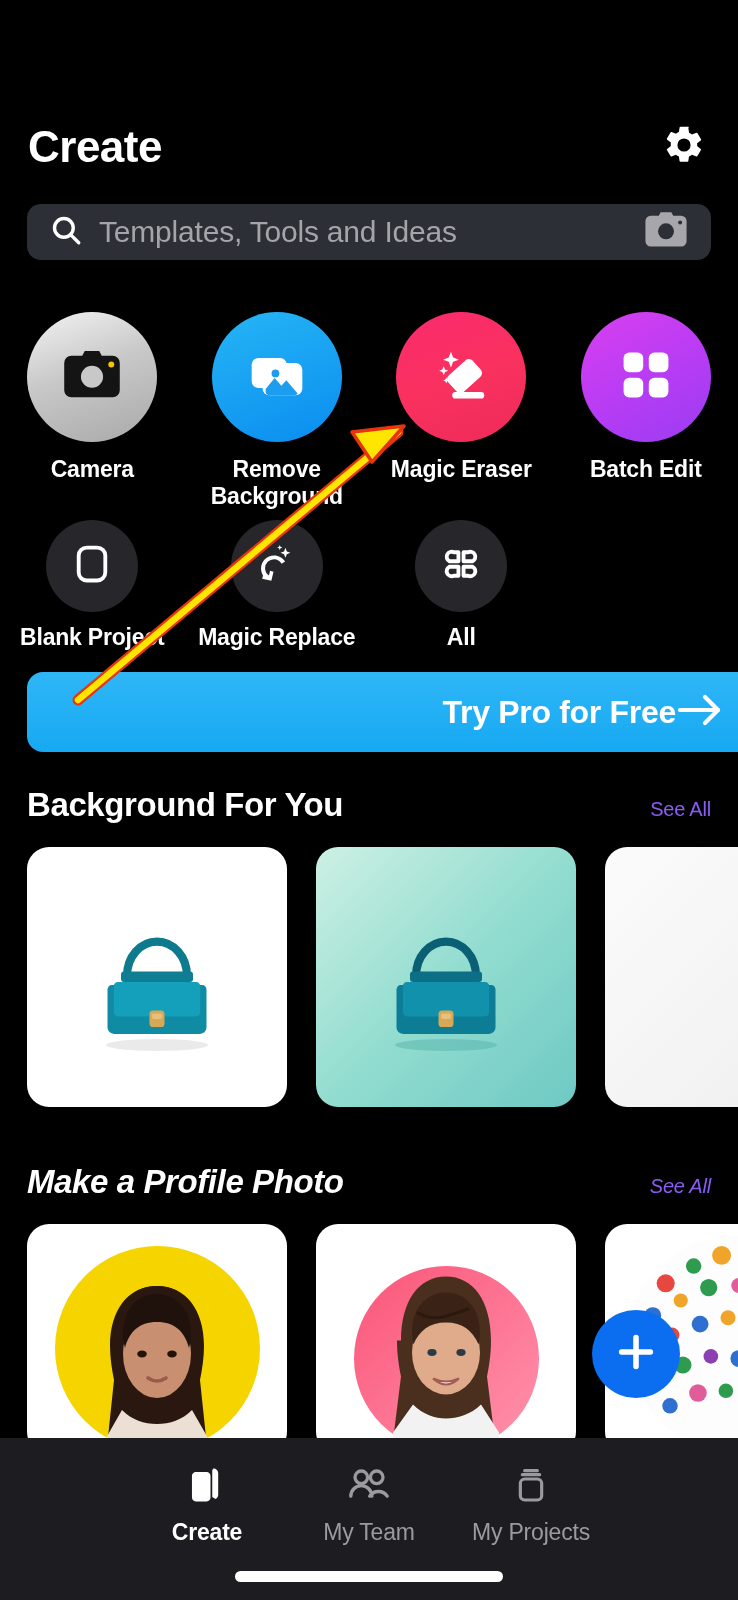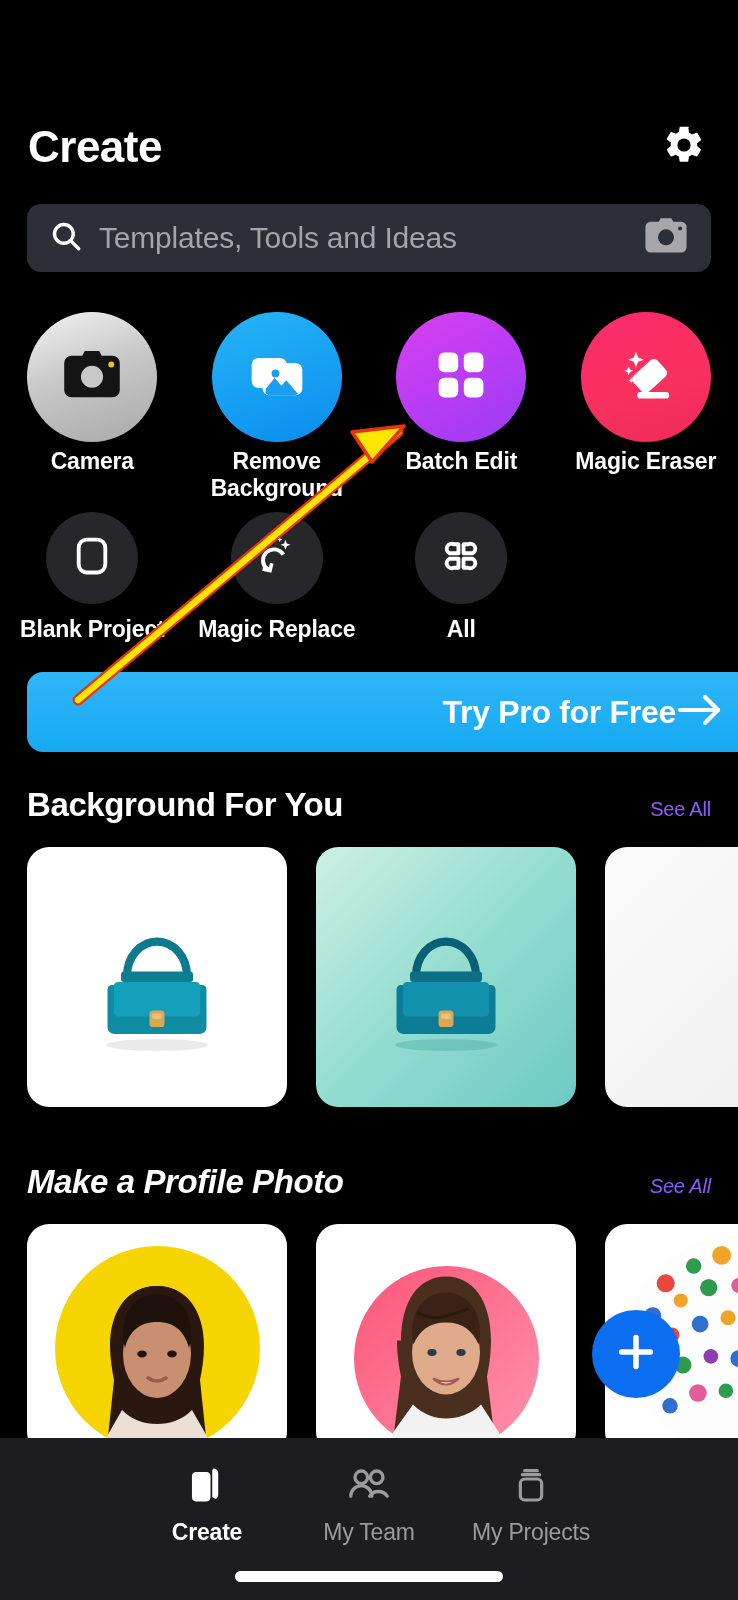--- a/index.html
+++ b/index.html
@@ -17,41 +17,41 @@
     display:flex; align-items:center; justify-content:space-between;
     padding:0 28px;
   }
   .page-title {
     color:#fff; font-size:44px; font-weight:bold; letter-spacing:-0.5px;
   }
   .gear-btn { width:52px; height:52px; display:flex; align-items:center; justify-content:center; }
 
   
   .search-bar {
-    position:absolute; top:204px; left:27px; width:684px; height:68px;
+    position:absolute; top:204px; left:27px; width:684px; height:56px;
     background:#2c2f35; border-radius:14px;
     display:flex; align-items:center; padding:0 22px; gap:16px;
   }
   .search-input-text {
     flex:1; color:#a4a4a9; font-size:30px; letter-spacing:-0.2px;
   }
 
   
   .tools { position:absolute; top:312px; left:0; width:738px; }
   .tool-row { display:flex; }
   .tool-row.row2 { margin-top:10px; }
   .tool { width:25%; display:flex; flex-direction:column; align-items:center; }
   .tool-circle {
     width:130px; height:130px; border-radius:50%;
     display:flex; align-items:center; justify-content:center;
     position:relative;
   }
   .tool-row.row2 .tool-circle { width:92px; height:92px; background:#26262b; }
   .tool-label {
-    margin-top:6px; color:#fff; font-size:23px; font-weight:bold;
+    margin-top:14px; color:#fff; font-size:23px; font-weight:bold;
     text-align:center; line-height:1.18; letter-spacing:-0.2px;
   }
   .tool-row.row2 .tool-label { margin-top:12px; }
 
   .c-camera { background:linear-gradient(160deg,#f3f3f3 0%,#c8c8c8 45%,#a9a9a9 100%); }
   .c-removebg { background:linear-gradient(160deg,#26b5f5 0%,#0a8df0 100%); }
   .c-batch { background:linear-gradient(150deg,#d93ff0 0%,#b63cf4 55%,#9a3df2 100%); }
   .c-eraser { background:linear-gradient(160deg,#fb2a6e 0%,#f9315f 50%,#ef2b59 100%); }
 
   
@@ -187,48 +187,48 @@
               <rect x="6.4" y="7.4" width="15.4" height="12.4" rx="2.6"></rect>
               <path d="M7.6 17.4l3.5-4.2 2.6 3 1.9-2.2 4.4 5.2c-.3.4-.8.6-1.3.6H9c-.7 0-1.3-.4-1.4-1.1z" fill="#1c9df0"></path>
               <circle cx="11.4" cy="11.4" r="1.5" fill="#1c9df0"></circle>
             </svg>
           </span>
         </div>
         <div class="tool-label">Remove Background</div>
       </div>
 
       <div class="tool">
-        <div class="tool-circle c-batch">
-          <span>
-            <svg width="56" height="56" viewBox="0 0 24 24" fill="#ffffff">
-              <rect x="2.4" y="2.4" width="8.4" height="8.4" rx="2.4"></rect>
-              <rect x="13.2" y="2.4" width="8.4" height="8.4" rx="2.4"></rect>
-              <rect x="2.4" y="13.2" width="8.4" height="8.4" rx="2.4"></rect>
-              <rect x="13.2" y="13.2" width="8.4" height="8.4" rx="2.4"></rect>
-            </svg>
-          </span>
-        </div>
-        <div class="tool-label">Batch Edit</div>
-      </div>
-
-      <div class="tool">
         <div class="tool-circle c-eraser">
           <span>
             <svg width="62" height="62" viewBox="0 0 24 24" fill="#ffffff">
               <g transform="rotate(-42 13.5 13)">
                 <rect x="7.5" y="8.2" width="12.6" height="8.6" rx="1.9"></rect>
               </g>
               <rect x="8.6" y="18.6" width="12.4" height="2.5" rx="1.2"></rect>
               <path d="M8.1 3.0l.85 2.2 2.2.85-2.2.85-.85 2.2-.85-2.2-2.2-.85 2.2-.85z"></path>
               <path d="M5.3 8.6l.5 1.25 1.25.5-1.25.5-.5 1.25-.5-1.25-1.25-.5 1.25-.5z"></path>
               <path d="M6.3 12.9l.34.85.85.34-.85.34-.34.85-.34-.85-.85-.34.85-.34z"></path>
             </svg>
           </span>
         </div>
         <div class="tool-label">Magic Eraser</div>
+      </div>
+
+      <div class="tool">
+        <div class="tool-circle c-batch">
+          <span>
+            <svg width="56" height="56" viewBox="0 0 24 24" fill="#ffffff">
+              <rect x="2.4" y="2.4" width="8.4" height="8.4" rx="2.4"></rect>
+              <rect x="13.2" y="2.4" width="8.4" height="8.4" rx="2.4"></rect>
+              <rect x="2.4" y="13.2" width="8.4" height="8.4" rx="2.4"></rect>
+              <rect x="13.2" y="13.2" width="8.4" height="8.4" rx="2.4"></rect>
+            </svg>
+          </span>
+        </div>
+        <div class="tool-label">Batch Edit</div>
       </div>
     </div>
 
     <div class="tool-row row2">
 
       <div class="tool">
         <div class="tool-circle">
           <span>
             <svg width="42" height="42" viewBox="0 0 24 24" fill="none" stroke="#ffffff" stroke-width="2.2">
               <rect x="4.4" y="2.6" width="15.2" height="18.8" rx="4.6"></rect>

